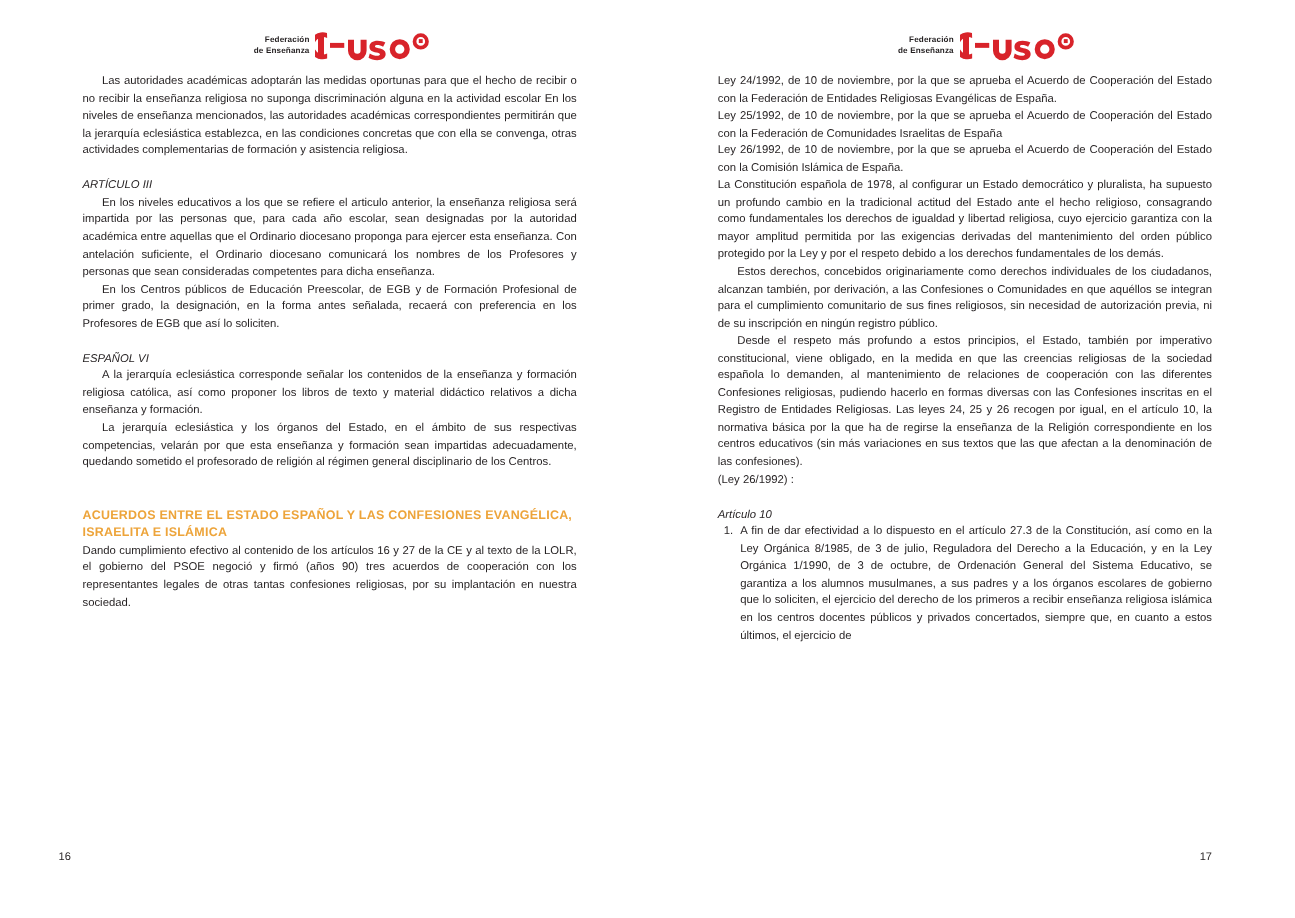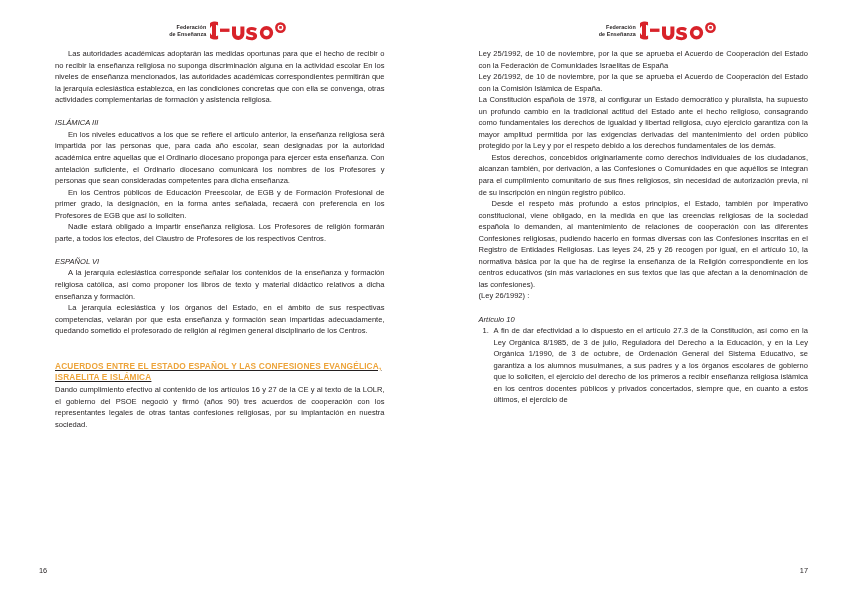--- a/index.html
+++ b/index.html
@@ -83,21 +83,21 @@
 
   h2.section-title {
     margin: 0;
     font-size: 8.3px;
     line-height: 11.6px;
     font-weight: bold;
     color: #eda43a;
     letter-spacing: 0.02em;
     text-align: left;
   }
-  .title-block { margin-top: 24px; text-decoration: underline; }
+  .title-block { margin-top: 24px; }
   .after-title { margin-top: 15px; }
 
   
   ol.numlist {
     margin: 0;
     padding: 0;
     list-style: none;
   }
   ol.numlist li {
     display: flex;
@@ -154,24 +154,23 @@
           </svg>
         </div>
       </div>
     </div>
 
     <div class="col">
 
       <p class="body indent">Las autoridades académicas adoptarán las medidas oportunas para que el hecho de recibir o no recibir la enseñanza religiosa no suponga discriminación alguna en la actividad escolar En los niveles de enseñanza mencionados, las autoridades académicas correspondientes permitirán que la jerarquía eclesiástica establezca, en las condiciones concretas que con ella se convenga, otras actividades complementarias de formación y asistencia religiosa.</p>
 
       <div class="art-block">
-        <p class="artlabel">ISLÁMICA III</p>
+        <p class="artlabel">ARTÍCULO III</p>
         <p class="body indent art-body">En los niveles educativos a los que se refiere el articulo anterior, la enseñanza religiosa será impartida por las personas que, para cada año escolar, sean designadas por la autoridad académica entre aquellas que el Ordinario diocesano proponga para ejercer esta enseñanza. Con antelación suficiente, el Ordinario diocesano comunicará los nombres de los Profesores y personas que sean consideradas competentes para dicha enseñanza.</p>
         <p class="body indent">En los Centros públicos de Educación Preescolar, de EGB y de Formación Profesional de primer grado, la designación, en la forma antes señalada, recaerá con preferencia en los Profesores de EGB que así lo soliciten.</p>
-        <p class="body indent">Nadie estará obligado a impartir  enseñanza religiosa. Los Profesores de religión formarán parte, a todos los efectos, del Claustro de Profesores de los respectivos Centros.</p>
       </div>
 
       <div class="art-block">
         <p class="artlabel">ESPAÑOL VI</p>
         <p class="body indent art-body">A la jerarquía eclesiástica corresponde señalar los contenidos  de la enseñanza y formación religiosa católica, así como proponer los libros de texto y material didáctico relativos a dicha enseñanza y formación.</p>
         <p class="body indent">La jerarquía eclesiástica y los órganos del Estado, en el ámbito de sus respectivas competencias, velarán por que esta enseñanza y formación sean impartidas adecuadamente, quedando sometido el profesorado de religión al régimen general disciplinario de los Centros.</p>
       </div>
 
       <div class="title-block">
         <h2 class="section-title">ACUERDOS ENTRE EL ESTADO ESPAÑOL Y LAS CONFESIONES EVANGÉLICA, ISRAELITA E ISLÁMICA</h2>
@@ -201,20 +200,21 @@
             <path d="M56.5 6.1 a6.7 6.7 0 1 1 0 13.4 a6.7 6.7 0 0 1 0-13.4 Z m0 3.6 a3.1 3.1 0 1 0 0 6.2 a3.1 3.1 0 0 0 0-6.2 Z" fill="#d8232a"></path>
             <path d="M70.5 2.2 a5.4 5.4 0 1 1 0 10.8 a5.4 5.4 0 0 1 0-10.8 Z m0 2.5 a2.9 2.9 0 1 0 0 5.8 a2.9 2.9 0 0 0 0-5.8 Z" fill="#d8232a"></path>
             <path d="M69.2 6.1 h2.6 v2.6 h-2.6 z" fill="#d8232a"></path>
           </svg>
         </div>
       </div>
     </div>
 
     <div class="col">
 
+      <p class="body">Ley 24/1992, de 10 de noviembre, por la que se aprueba el Acuerdo de Cooperación del Estado con la Federación de Entidades Religiosas Evangélicas de España.</p>
       <p class="body gap-before">Ley 25/1992, de 10 de noviembre, por la que se aprueba el Acuerdo de Cooperación del Estado con la Federación de Comunidades Israelitas de España</p>
       <p class="body gap-before">Ley 26/1992, de 10 de noviembre, por la que se aprueba el Acuerdo de Cooperación del Estado con la Comisión Islámica de España.</p>
 
       <p class="body gap-before">La Constitución española de 1978, al configurar un Estado democrático y pluralista, ha supuesto un profundo cambio en la tradicional actitud del Estado ante el hecho religioso, consagrando como fundamentales los derechos de igualdad y libertad religiosa, cuyo ejercicio garantiza con la mayor amplitud permitida por las exigencias derivadas del mantenimiento del orden público protegido por la Ley y por el respeto debido a los derechos fundamentales de los demás.</p>
       <p class="body indent">Estos derechos, concebidos originariamente como derechos individuales de los ciudadanos, alcanzan también, por derivación, a las Confesiones o Comunidades en que aquéllos se integran para el cumplimiento comunitario de sus fines religiosos, sin necesidad de autorización previa, ni de su inscripción en ningún registro público.</p>
       <p class="body indent">Desde el respeto más profundo a estos principios, el Estado, también por imperativo constitucional, viene obligado, en la medida en que las creencias religiosas de la sociedad española lo demanden, al mantenimiento de relaciones de cooperación con las diferentes Confesiones religiosas, pudiendo hacerlo en formas diversas con las Confesiones inscritas en el Registro de Entidades Religiosas. Las leyes 24, 25 y 26 recogen por igual, en el artículo 10, la normativa básica por la que ha de regirse la enseñanza de la Religión correspondiente en los centros educativos (sin más variaciones en sus textos que las que afectan a la denominación de las confesiones).</p>
 
       <p class="body gap-before">(Ley 26/1992) :</p>
 
       <div class="art-block">

